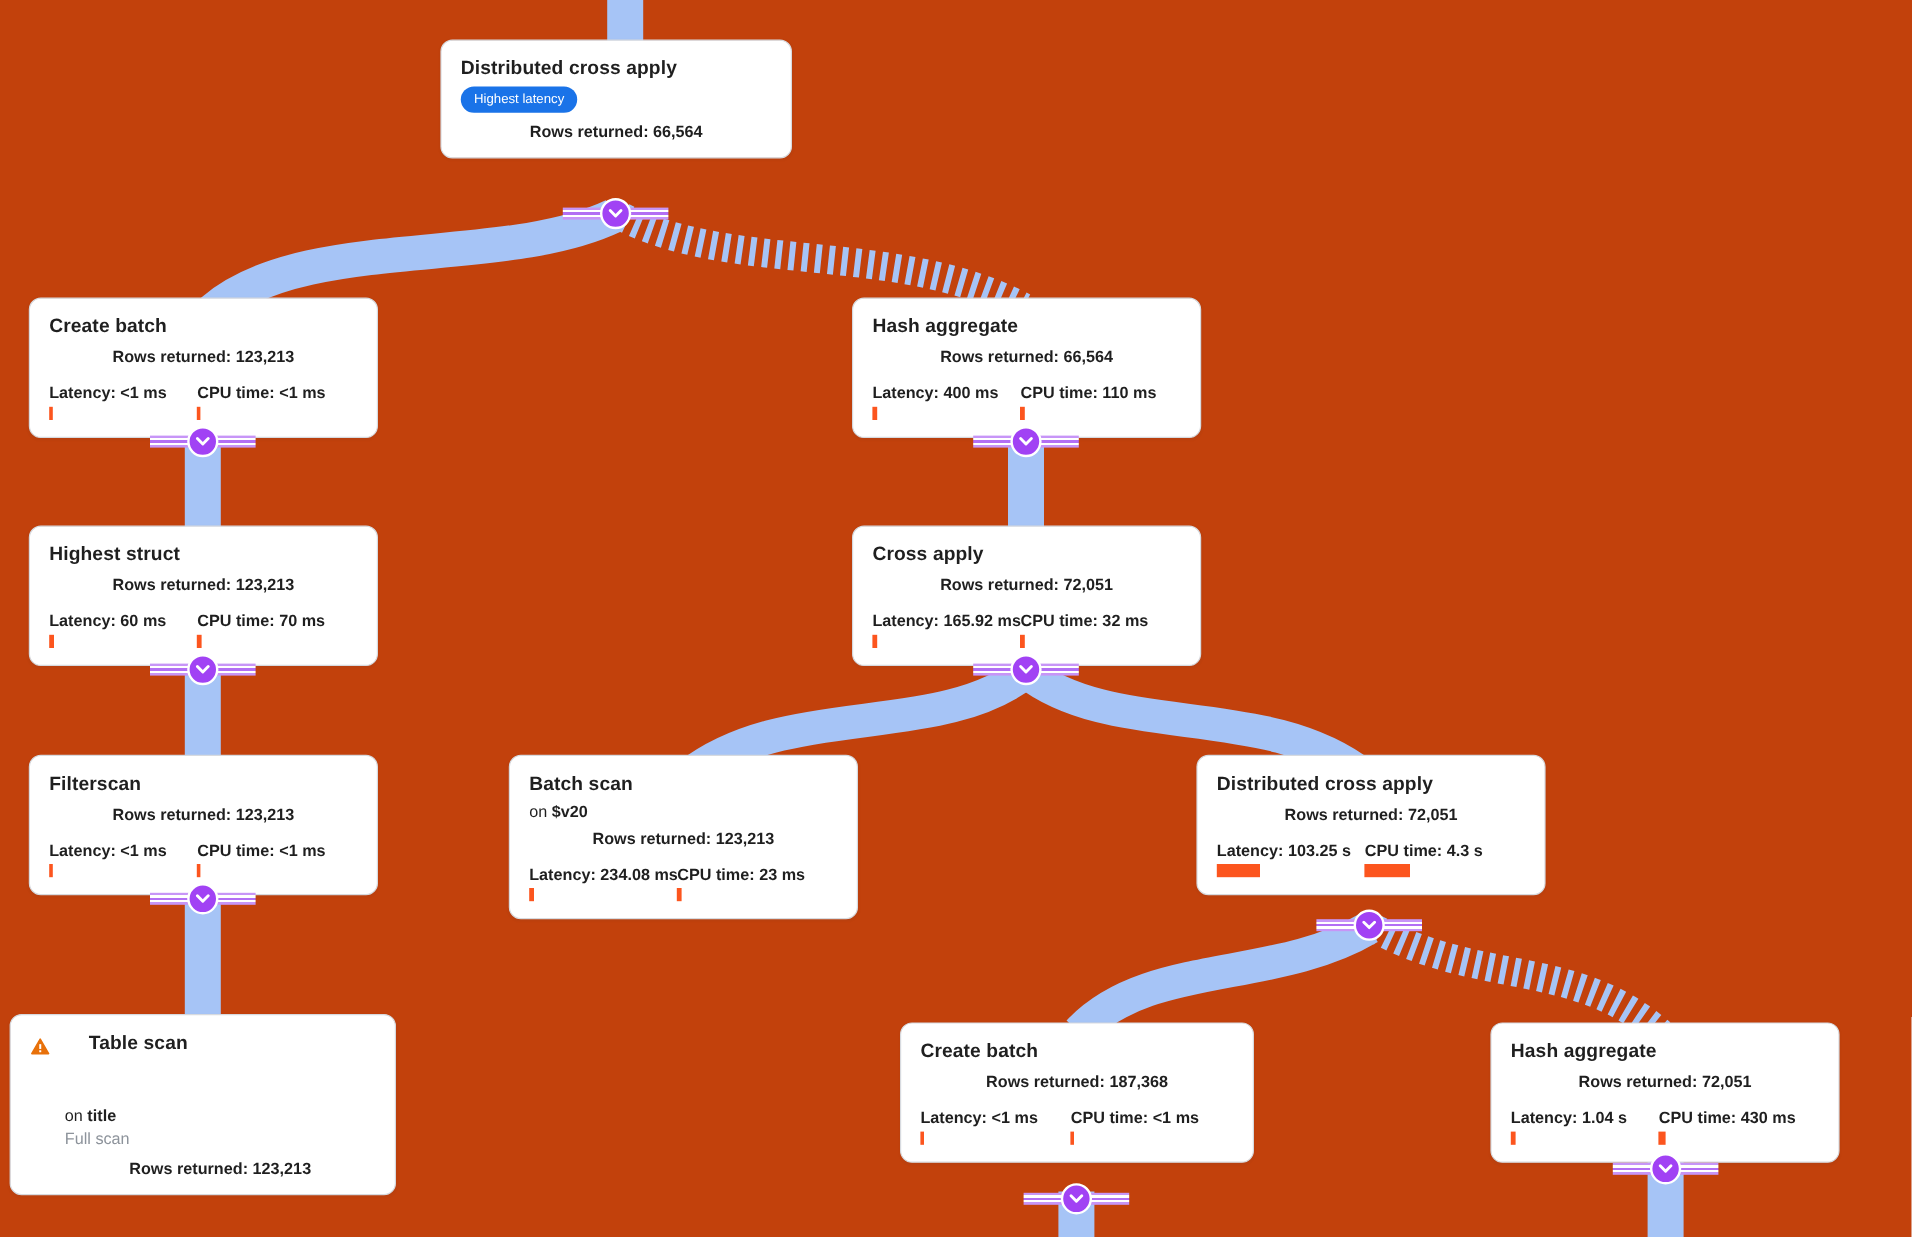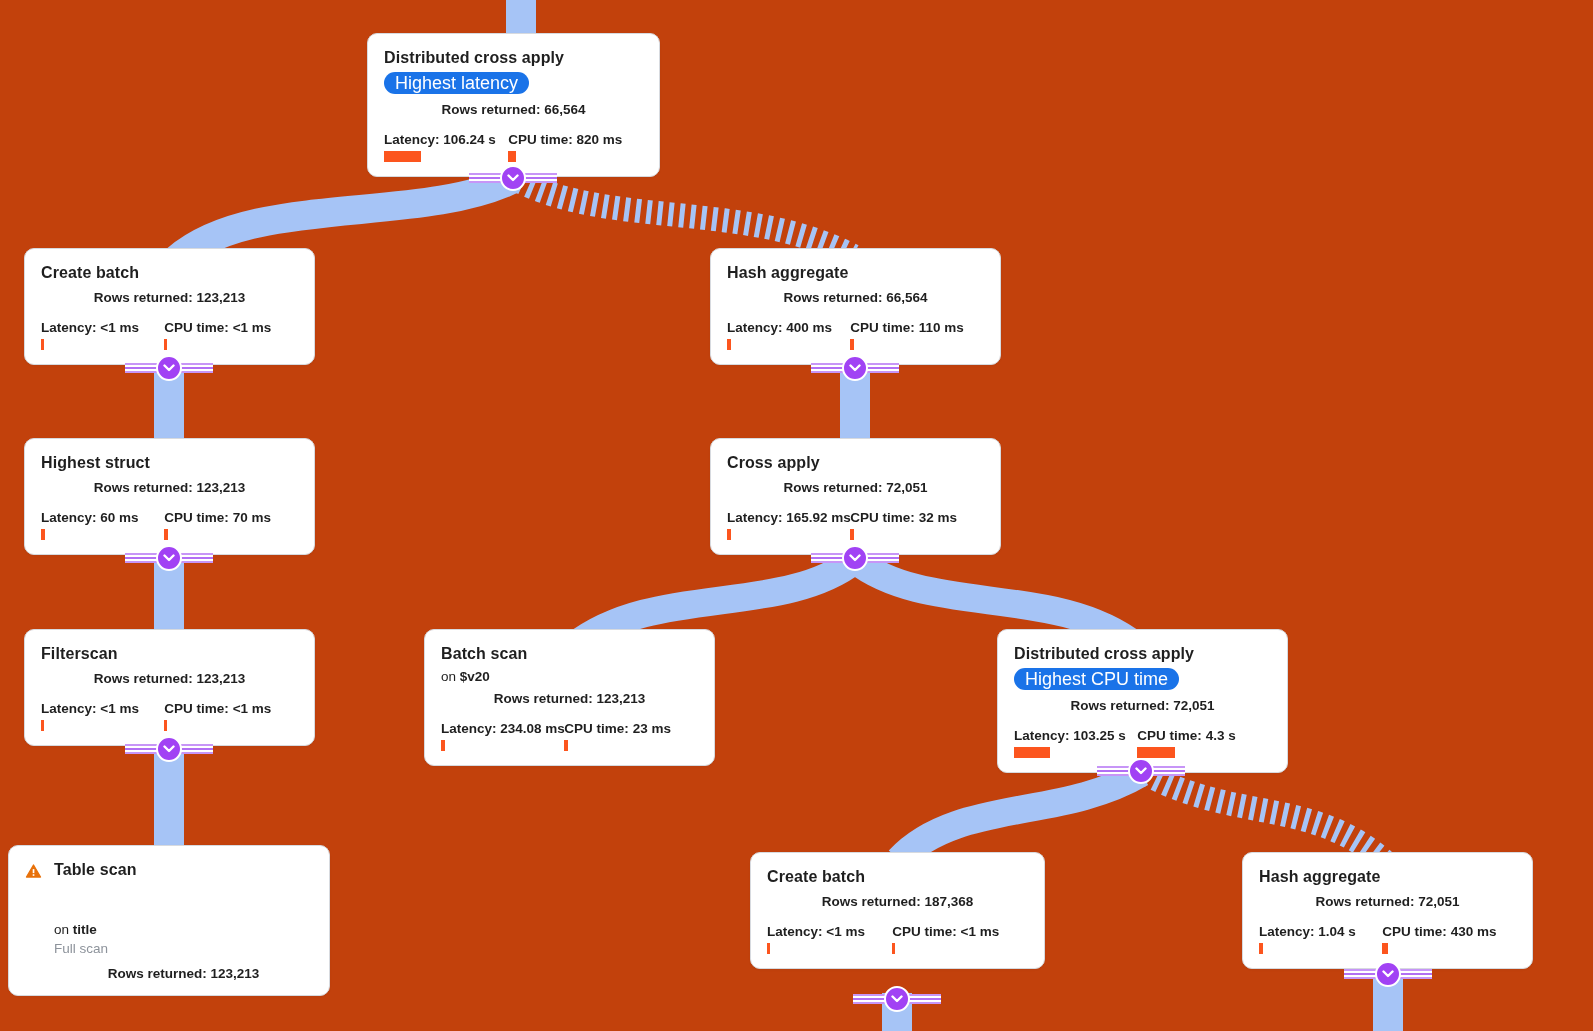--- a/index.html
+++ b/index.html
@@ -13,32 +13,32 @@
   svg.edges path.striped{stroke-width:24;stroke-dasharray:5 6;}
 
   .node{
     position:absolute;z-index:2;background:#fff;
     border:1px solid #d7dadf;border-radius:10px;
     padding:13px 16px 14px 16px;box-sizing:border-box;
     box-shadow:0 1px 2px rgba(60,64,67,.08);
   }
   .node-title{font-size:16px;font-weight:700;letter-spacing:.1px;line-height:21px;}
   .badge{
-    display:inline-block;background:#1a73e8;color:#fff;font-size:18px;
+    display:inline-block;background:#1a73e8;color:#fff;font-size:11px;
     line-height:16px;padding:3px 11px;border-radius:12px;margin:4px 0 1px 0;
   }
   .onrow{font-size:13.5px;margin-top:5px;}
   .onrow b{font-weight:700;}
   .subtitle{font-size:13.5px;color:#8d939b;margin-top:4px;}
   .rows{font-size:13.5px;font-weight:700;margin-top:7px;text-align:center;}
   .metrics{display:grid;grid-template-columns:48% 52%;margin-top:15px;}
   .metric-label{font-size:13.5px;font-weight:700;white-space:nowrap;}
   .bar{height:11px;background:#fc551e;margin-top:4px;}
 
-  .node-head{display:flex;align-items:center;}
+  .node-head{display:flex;align-items:flex-end;gap:20px;}
   .warn{width:17px;height:16px;margin:2px 12px 0 0;flex:none;}
   .indent{margin-left:29px;margin-top:42px;}
 
   .btn{
     position:absolute;z-index:3;width:88px;height:24px;
     transform:translate(-50%,-50%);
     display:flex;align-items:center;justify-content:center;cursor:pointer;
   }
   .btn .lines{
     position:absolute;left:0;right:0;top:7px;height:10px;
@@ -91,30 +91,20 @@
     <path d="M1141,773 C1062,820 956,799 899,860" stroke-width="28"></path>
     <path class="striped" d="M1146,774 C1235,822 1312,798 1384,861"></path>
     <path d="M897,993 L897,1036" stroke-width="30"></path>
     <path d="M1388,966 L1388,1036" stroke-width="30"></path>
   </svg>
 
   <div class="node n0">
     <div class="node-title">Distributed cross apply</div>
     <div><span class="badge">Highest latency</span></div>
     <div class="rows"><span>Rows returned:</span> <span>66,564</span></div>
-    <div class="metrics">
-      <div>
-          <div class="metric-label"><span>Latency:</span> <span>106.24 s</span></div>
-        <div class="bar" style="width: 37px;"></div>
-        </div>
-      <div>
-          <div class="metric-label"><span>CPU time:</span> <span>820 ms</span></div>
-        <div class="bar" style="width: 8px;"></div>
-        </div>
-    </div>
   </div>
 
   <div class="node n1">
     <div class="node-title">Create batch</div>
     <div class="rows"><span>Rows returned:</span> <span>123,213</span></div>
     <div class="metrics">
       <div>
           <div class="metric-label"><span>Latency:</span> <span>&lt;1 ms</span></div>
         <div class="bar" style="width: 3px;"></div>
         </div>
@@ -196,21 +186,20 @@
         </div>
       <div>
           <div class="metric-label"><span>CPU time:</span> <span>23 ms</span></div>
         <div class="bar" style="width: 4px;"></div>
         </div>
     </div>
   </div>
 
   <div class="node n7">
     <div class="node-title">Distributed cross apply</div>
-    <div><span class="badge">Highest CPU time</span></div>
     <div class="rows"><span>Rows returned:</span> <span>72,051</span></div>
     <div class="metrics">
       <div>
           <div class="metric-label"><span>Latency:</span> <span>103.25 s</span></div>
         <div class="bar" style="width: 36px;"></div>
         </div>
       <div>
           <div class="metric-label"><span>CPU time:</span> <span>4.3 s</span></div>
         <div class="bar" style="width: 38px;"></div>
         </div>

